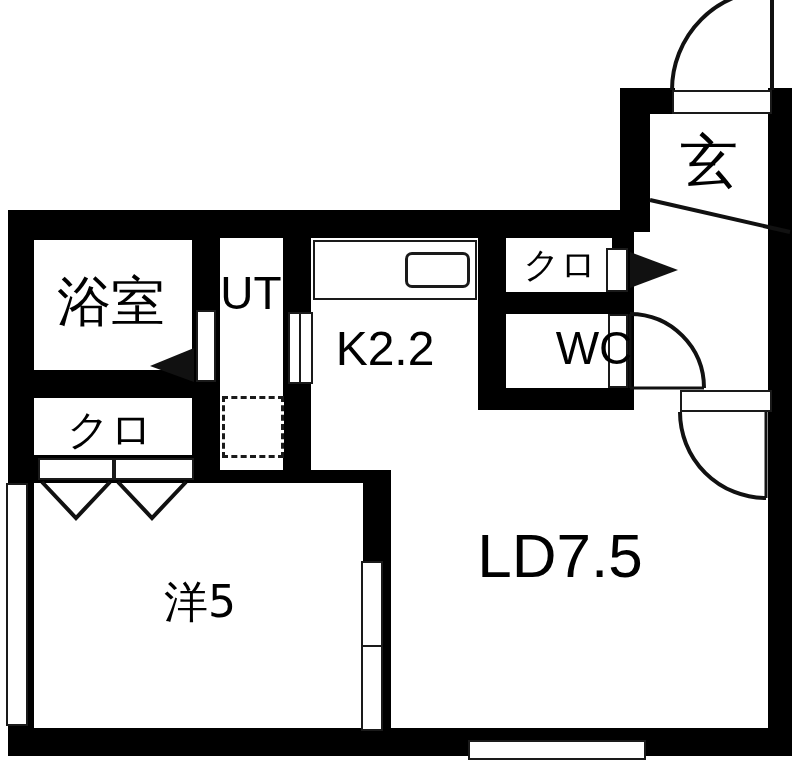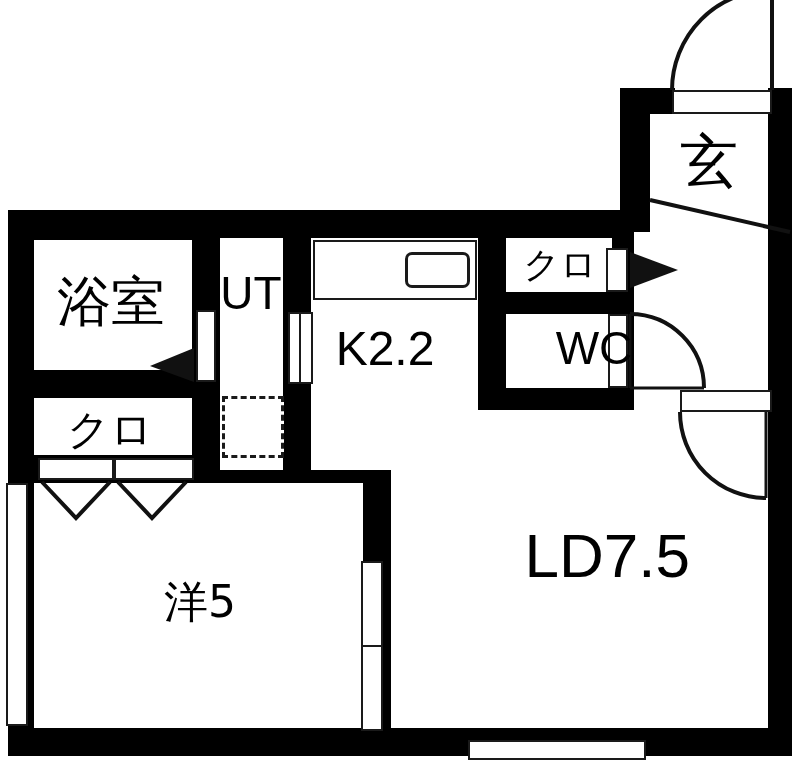--- a/index.html
+++ b/index.html
@@ -195,15 +195,15 @@
   <div class="label lbl-lat" style="left:300px; top:325px; width:170px; font-size:48px;">K2.2</div>
 
   <div class="label lbl-jp" style="left:512px; top:247px; width:96px; font-size:36px;">クロ</div>
 
   <div class="label lbl-lat" style="left:506px; top:325px; width:106px; font-size:46px;margin-left:35px;">WC</div>
 
   <div class="label lbl-jp" style="left:650px; top:132px; width:118px; font-size:58px;">玄</div>
 
   <div class="label lbl-jp" style="left:100px; top:580px; width:200px; font-size:44px;">洋5</div>
 
-  <div class="label lbl-lat" style="left:430px; top:525px; width:260px; font-size:62px;text-align:right;">LD7.5</div>
+  <div class="label lbl-lat" style="left:430px; top:525px; width:260px; font-size:62px;">LD7.5</div>
 
 </div>
 
 </body></html>

